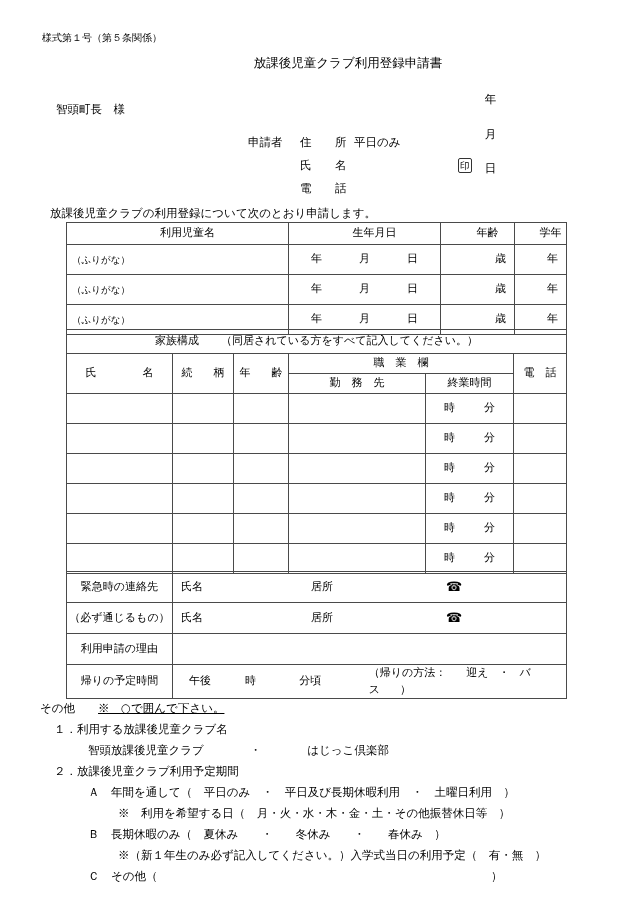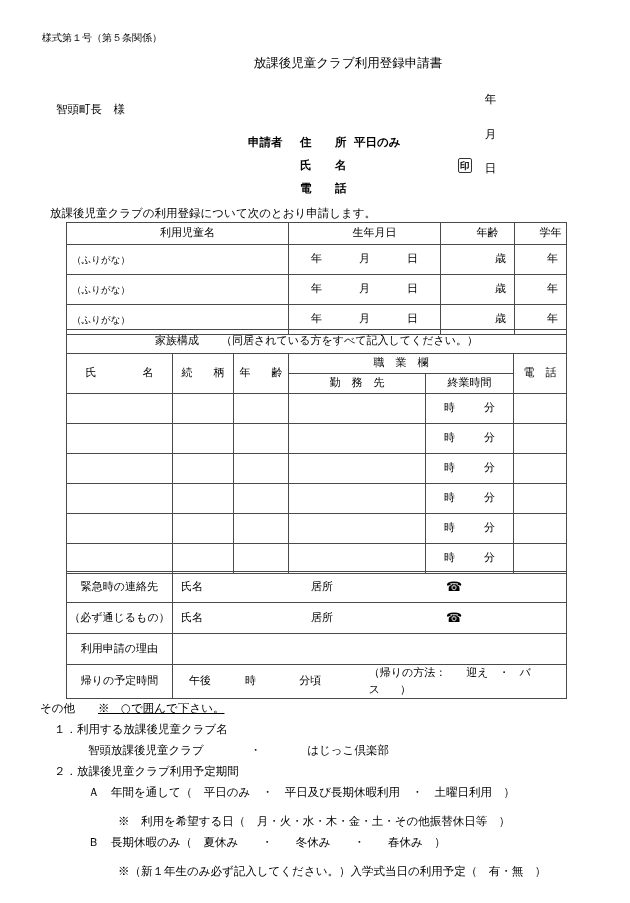--- a/index.html
+++ b/index.html
@@ -13,21 +13,21 @@
 
   
   .abs{position:absolute;white-space:pre;}
 
   .t-formno{left:42px;top:30px;font-size:10px;}
   .t-title{left:0;top:54px;width:630px;text-align:center;font-size:12.5px;padding-left:33px;}
   .t-date{left:470px;top:74px;font-size:11.5px;letter-spacing:0;}
   .t-date span{display:inline-block;}
   .t-mayor{left:56px;top:101px;font-size:11.5px;}
 
-  .applicant{position:absolute;left:248px;top:131px;font-size:11.5px;font-weight:bold;}
+  .applicant{position:absolute;left:248px;top:131px;font-size:11.5px;}
   .ap-row{display:flex;align-items:center;height:23px;}
   .ap-lead{width:52px;}
   .ap-lbl{width:54px;letter-spacing:6px;}
   .ap-val{}
   .seal{
     display:inline-block;margin-left:104px;
     border:1px solid #333;border-radius:2px;
     padding:0 1px;font-size:9.5px;line-height:13px;
     vertical-align:middle;
   }
@@ -77,21 +77,21 @@
   .retline .w3{width:72px;}
   .retline .w4{}
   .retline .w4 i{font-style:normal;padding:0 10px;}
 
   
   .notes{position:absolute;left:40px;top:698px;font-size:11.5px;width:580px;}
   .n-row{white-space:pre;margin:0;height:21px;line-height:21px;}
   .u{text-decoration:underline;}
   .ind1{padding-left:14px;}
   .ind2{padding-left:48px;}
-  .ind3{padding-left:78px;margin-top:8px;}
+  .ind3{padding-left:78px;}
 </style>
 </head>
 <body>
 
 <div class="page">
 
   <div class="abs t-formno">様式第１号（第５条関係）</div>
   <div class="abs t-title">放課後児童クラブ利用登録申請書</div>
   <div class="abs t-date">
     <span>年</span>
@@ -332,15 +332,16 @@
 
   <div class="notes">
     <div class="n-row"><span>その他</span>　　<span class="u">※　○で囲んで下さい。</span></div>
     <div class="n-row ind1">１．利用する放課後児童クラブ名</div>
     <div class="n-row ind2">智頭放課後児童クラブ　　　　・　　　　はじっこ倶楽部</div>
     <div class="n-row ind1">２．放課後児童クラブ利用予定期間</div>
     <div class="n-row ind2">Ａ　年間を通して（　平日のみ　・　平日及び長期休暇利用　・　土曜日利用　）</div>
     <div class="n-row ind3">※　利用を希望する日（　月・火・水・木・金・土・その他振替休日等　）</div>
     <div class="n-row ind2">Ｂ　長期休暇のみ（　夏休み　　・　　冬休み　　・　　春休み　）</div>
     <div class="n-row ind3">※（新１年生のみ必ず記入してください。）入学式当日の利用予定（　有・無　）</div>
+    <div class="n-row ind2">Ｃ　その他（　　　　　　　　　　　　　　　　　　　　　　　　　　　　　）</div>
   </div>
 
 </div>
 
 </body></html>

